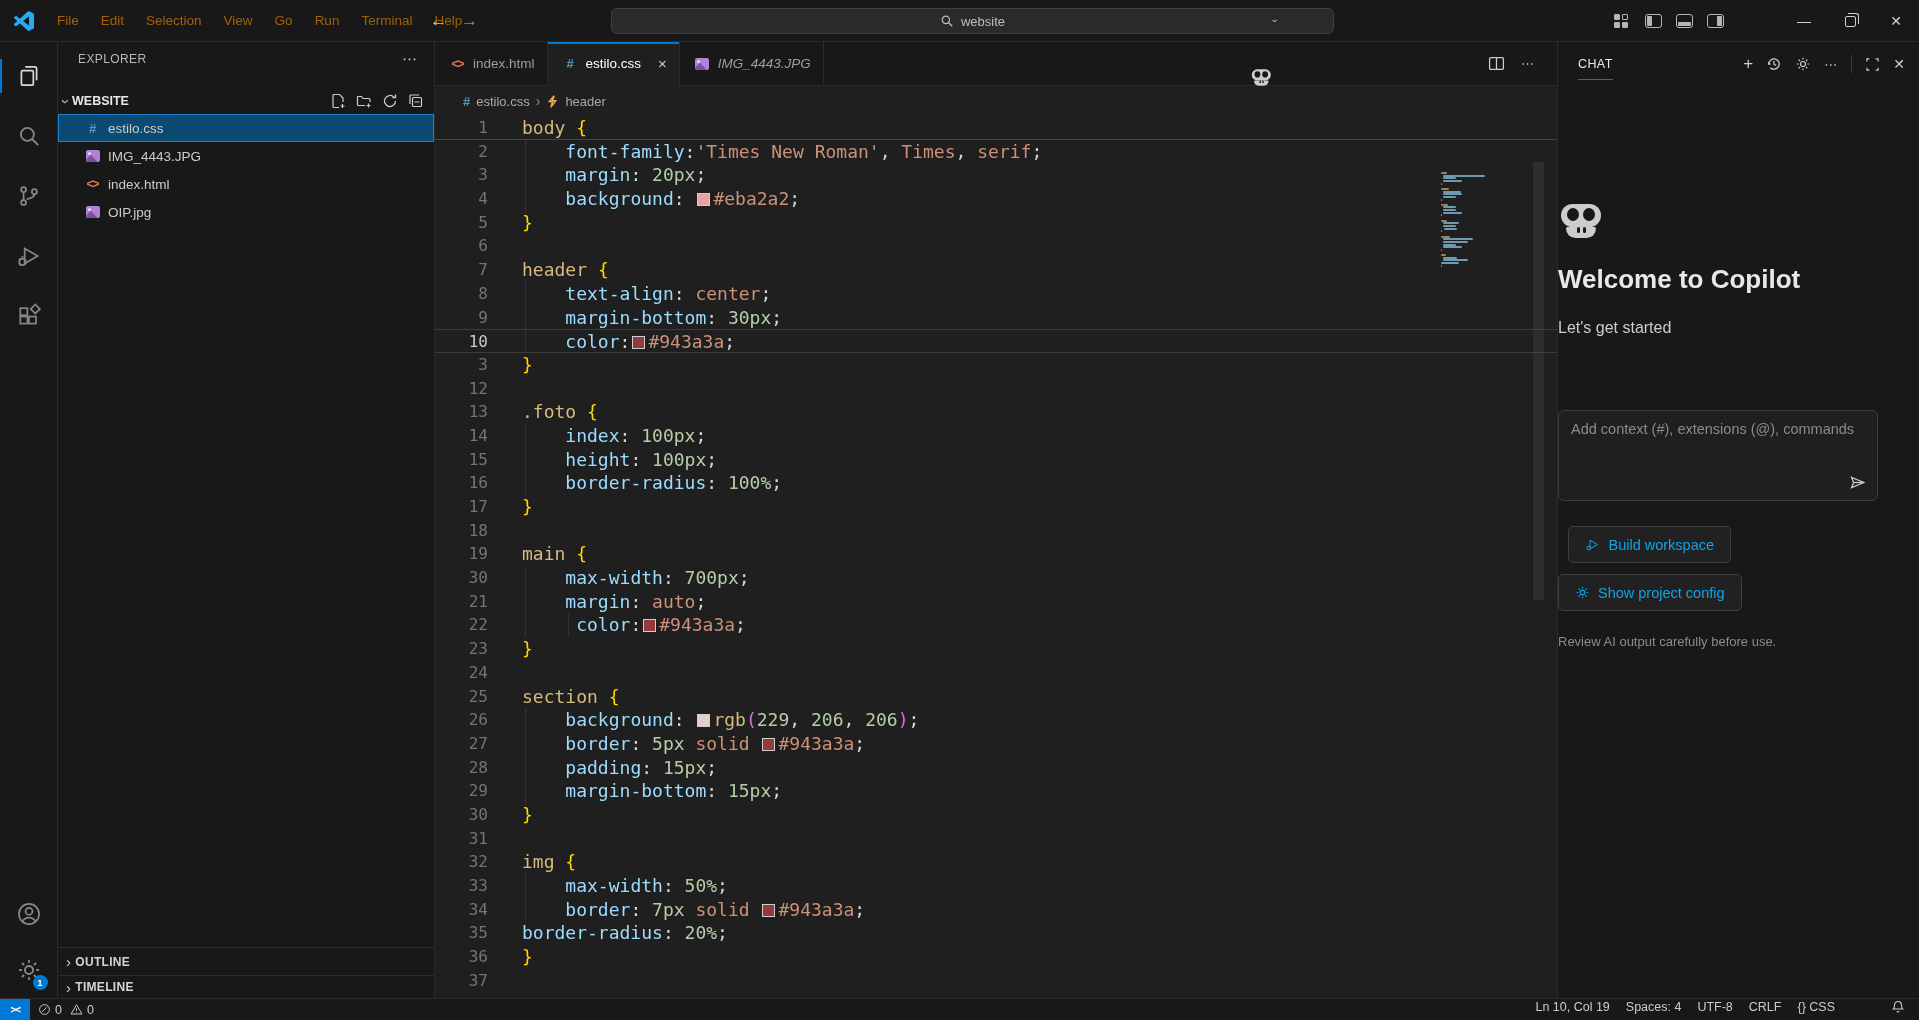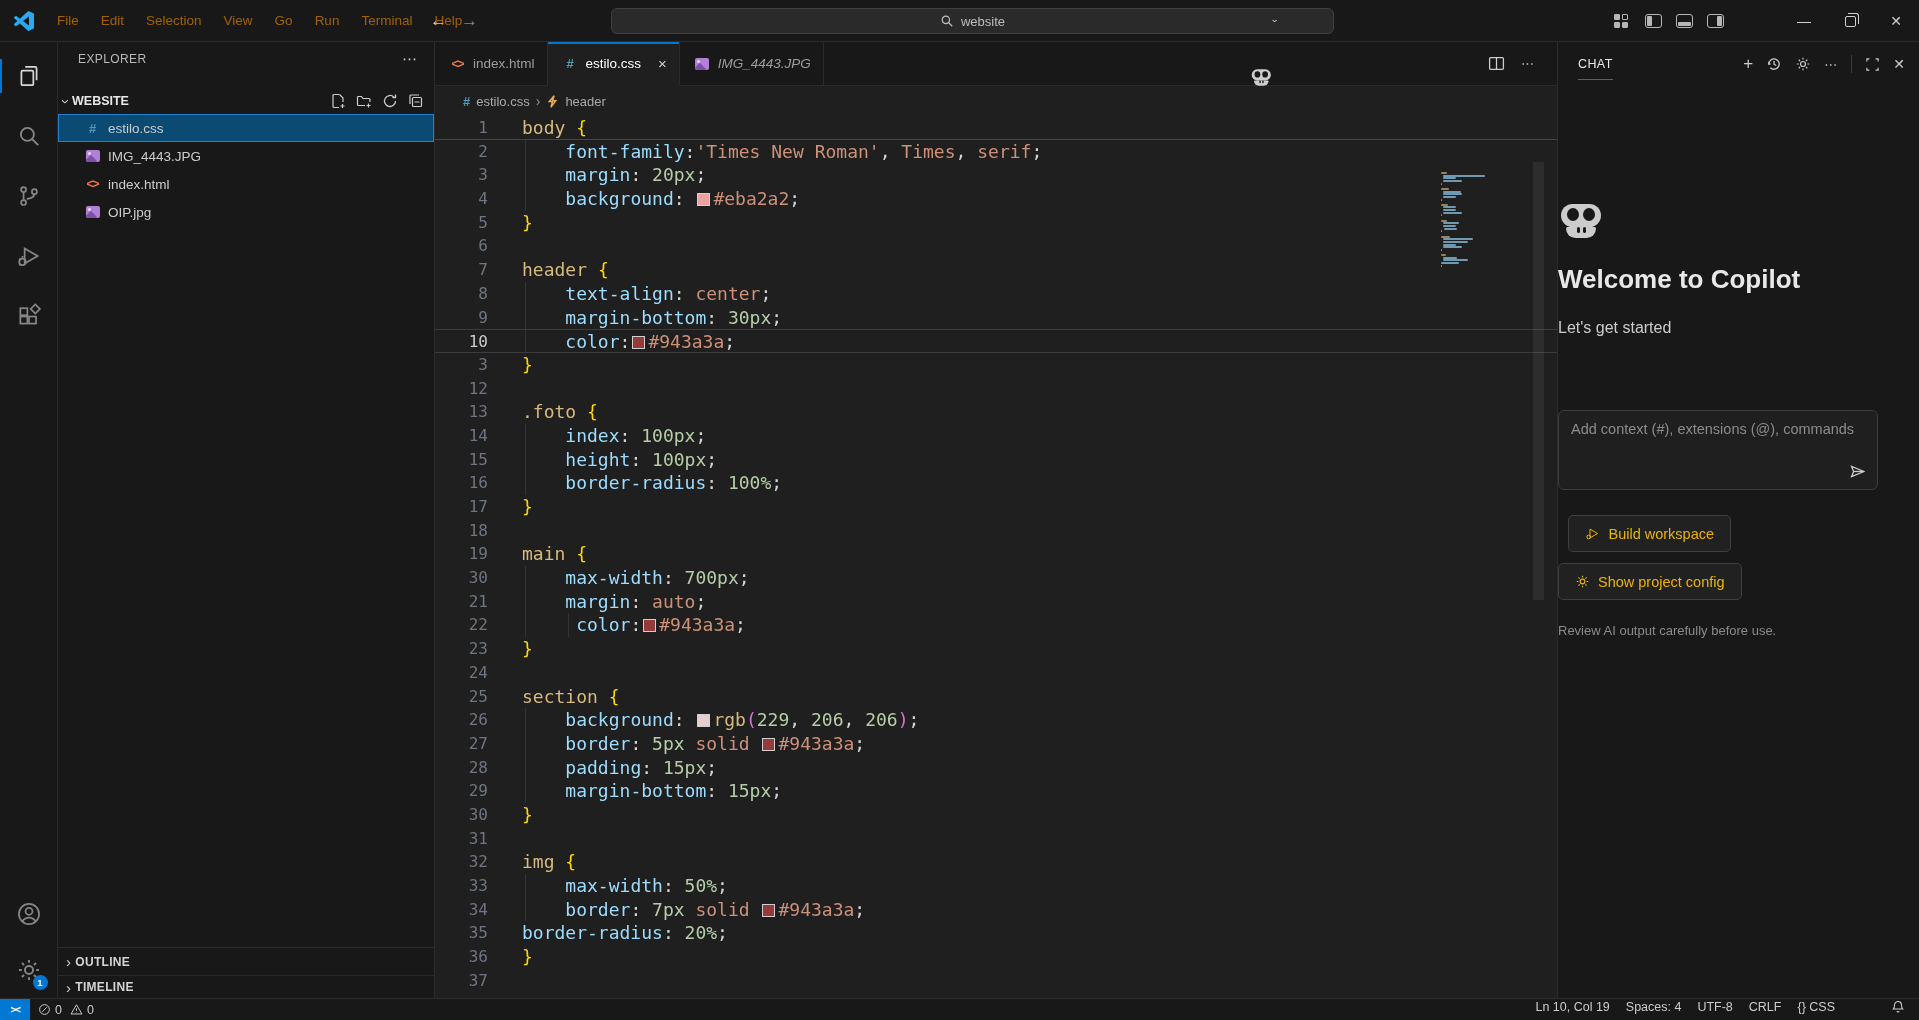--- a/index.html
+++ b/index.html
@@ -104,24 +104,24 @@
   .cplogo .band { position:absolute; left:3px; top:0; width:40px; height:23px; background:#cccccc; border-radius:12px; }
   .cplogo .eye { position:absolute; top:4px; width:12px; height:13px; background:#181818; border-radius:50%; }
   .cplogo .eye.l { left:9px; } .cplogo .eye.r { left:25px; }
   .cplogo .jaw { position:absolute; left:8px; top:23px; width:30px; height:11px; background:#cccccc; border-radius:2px 2px 12px 12px; }
   .cplogo .slit { position:absolute; top:23px; width:3px; height:6px; background:#181818; border-radius:2px; }
   .cplogo .slit.l { left:19px; } .cplogo .slit.r { left:25px; }
   .cp-small { transform:scale(0.48); transform-origin:center; }
   .cp-wrap-s { width:24px; height:20px; display:flex; align-items:center; justify-content:center; }
   .chat-title { margin-top:24px; font-size:26px; font-weight:bold; color:#e8e8e8; }
   .chat-sub { margin-top:24px; font-size:16px; color:#cccccc; }
-  .chat-input { margin-top:73px; width:320px; height:80px; background:#1f1f1f; border:1px solid #3d3d3d; border-radius:6px; position:relative; padding:10px 12px; }
+  .chat-input { margin-top:73px; width:320px; height:91px; background:#1f1f1f; border:1px solid #3d3d3d; border-radius:6px; position:relative; padding:10px 12px; }
   .chat-input .ph { color:#8b8b8b; font-size:14.5px; }
   .send-icon { position:absolute; right:10px; bottom:8px; color:#cccccc; }
-  .chat-btn { margin-top:0; display:flex; align-items:center; gap:8px; background:#212121; border:1px solid #3f3f3f; border-radius:5px; color:#eab308; font-size:14.5px; font-family:inherit; padding:0 16px; height:37px; }
+  .chat-btn { margin-top:0; display:flex; align-items:center; gap:8px; background:#212121; border:1px solid #3f3f3f; border-radius:5px; color:#0ea5e9; font-size:14.5px; font-family:inherit; padding:0 16px; height:37px; }
   .chat-btn + .chat-btn { margin-top:11px; }
   .chat-btns { margin-top:25px; display:flex; flex-direction:column; align-items:center; }
   .chat-note { margin-top:23px; font-size:13px; color:#8b8b8b; }
 
   
   .statusbar { position:absolute; left:0; right:0; bottom:0; height:22px; background:#181818; border-top:1px solid #2b2b2b; display:flex; align-items:center; font-size:12.5px; color:#cccccc; z-index:30; }
   .remote { width:30px; height:22px; background:#0078d4; color:#ffffff; display:flex; align-items:center; justify-content:center; font-size:10px; font-weight:bold; letter-spacing:-1.5px; font-family:"DejaVu Sans Mono",monospace; }
   .sb-left { display:flex; align-items:center; gap:5px; margin-left:8px; }
   .sb-right { margin-left:auto; display:flex; align-items:flex-start; gap:16px; padding-right:14px; }
   .sb-item { display:flex; align-items:center; gap:4px; }

